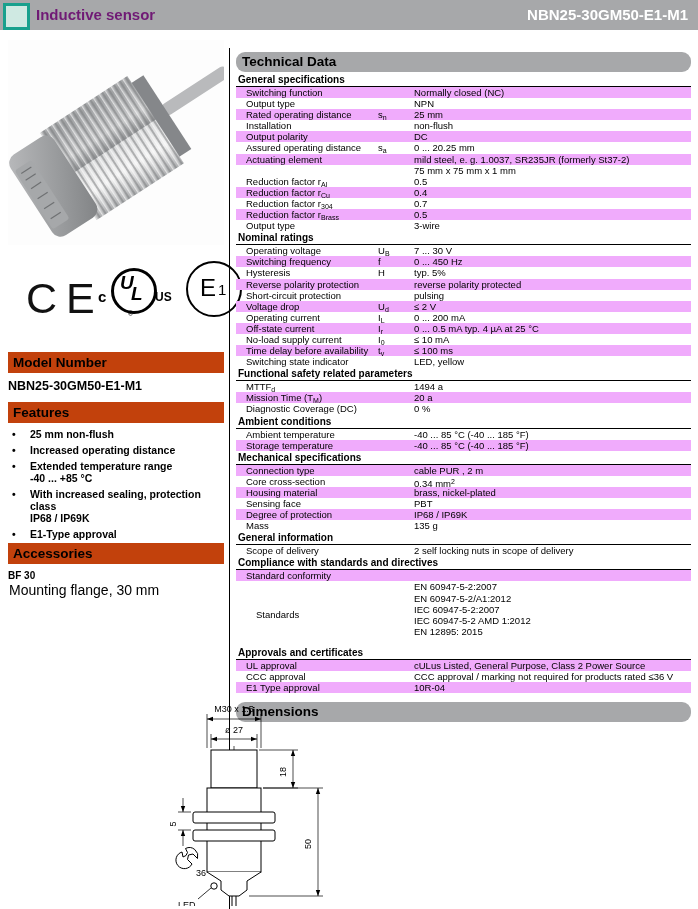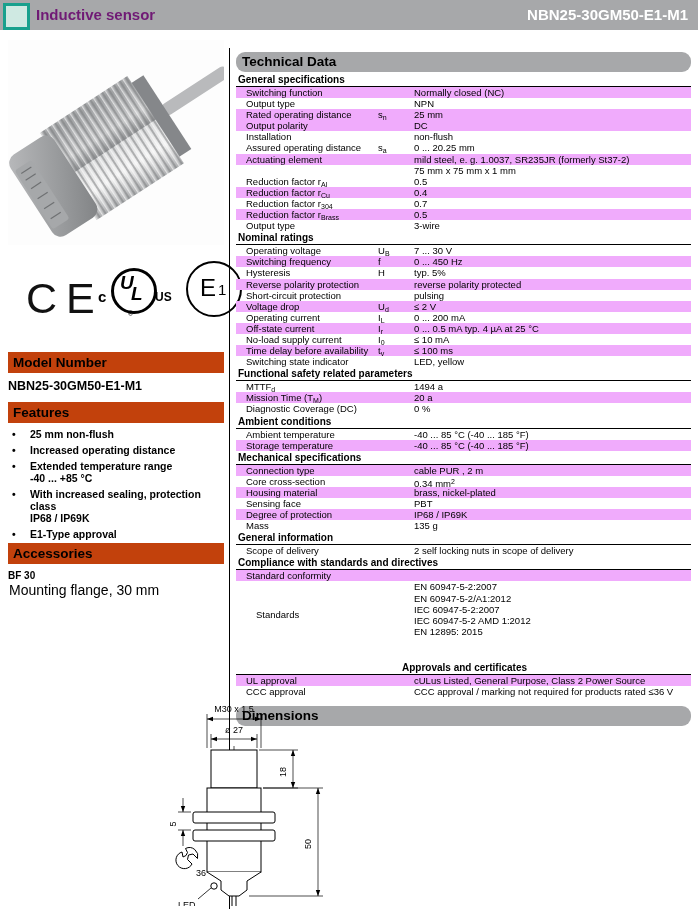--- a/index.html
+++ b/index.html
@@ -38,21 +38,21 @@
   .features-list li{position:relative;padding-left:22px;font-weight:bold;font-size:10.5px;line-height:12px;margin-bottom:4px;}
   .features-list li::before{content:"\2022";position:absolute;left:4px;top:0;}
   .acc-bar{top:513px;}
   .acc-name{position:absolute;left:0;top:540px;font-weight:bold;font-size:10px;}
   .acc-desc{position:absolute;left:1px;top:552px;font-size:14px;}
   
   .right-col{position:absolute;left:236px;top:52px;width:455px;}
   .sec-bar{height:20px;background:#a7a8aa;font-weight:bold;font-size:13.5px;line-height:20px;padding-left:6px;border-radius:9px;}
   .tech-body{margin-top:1px;}
   .t-sec{font-weight:bold;font-size:10px;height:13px;line-height:13px;border-bottom:1px solid #000;padding-left:2px;}
-  .t-sec.gap{margin-top:24px;text-align:center;}
+  .t-sec.gap{margin-top:9px;}
   .t-line{display:flex;height:11.1px;line-height:11.2px;font-size:9.5px;}
   .t-line.shade{background:#f0abfc;}
   .t-label{width:142px;padding-left:10px;box-sizing:border-box;white-space:nowrap;}
   .t-label.ind{padding-left:20px;margin-top:28px;}
   .t-sym{width:36px;}
   .t-val{flex:1;white-space:nowrap;}
   sub{font-size:7px;vertical-align:-2px;}
   sup{font-size:7px;vertical-align:3px;}
   .dim-bar{margin-top:9px;}
   .drawing{position:absolute;left:148px;top:700px;width:190px;height:206px;}
@@ -156,29 +156,29 @@
       <div class="t-line">
         <span class="t-label">Output type</span>
         <span class="t-sym"></span>
         <span class="t-val">NPN</span>
       </div>
       <div class="t-line shade">
         <span class="t-label">Rated operating distance</span>
         <span class="t-sym">s<sub>n</sub></span>
         <span class="t-val">25 mm</span>
       </div>
+      <div class="t-line">
+        <span class="t-label">Installation</span>
+        <span class="t-sym"></span>
+        <span class="t-val">non-flush</span>
+      </div>
       <div class="t-line shade">
         <span class="t-label">Output polarity</span>
         <span class="t-sym"></span>
         <span class="t-val">DC</span>
-      </div>
-      <div class="t-line">
-        <span class="t-label">Installation</span>
-        <span class="t-sym"></span>
-        <span class="t-val">non-flush</span>
       </div>
       <div class="t-line">
         <span class="t-label">Assured operating distance</span>
         <span class="t-sym">s<sub>a</sub></span>
         <span class="t-val">0 ... 20.25 mm</span>
       </div>
       <div class="t-line shade">
         <span class="t-label">Actuating element</span>
         <span class="t-sym"></span>
         <span class="t-val">mild steel, e. g. 1.0037, SR235JR (formerly St37-2)</span>
@@ -367,20 +367,25 @@
       <div class="t-sec gap">Approvals and certificates</div>
       <div class="t-line shade">
         <span class="t-label">UL approval</span>
         <span class="t-sym"></span>
         <span class="t-val">cULus Listed, General Purpose, Class 2 Power Source</span>
       </div>
       <div class="t-line">
         <span class="t-label">CCC approval</span>
         <span class="t-sym"></span>
         <span class="t-val">CCC approval / marking not required for products rated ≤36 V</span>
+      </div>
+      <div class="t-line shade">
+        <span class="t-label">E1 Type approval</span>
+        <span class="t-sym"></span>
+        <span class="t-val">10R-04</span>
       </div>
     </div>
   <div class="sec-bar dim-bar">Dimensions</div>
 </div>
 
 <div class="drawing">
   <svg viewBox="0 0 190 206">
     <g fill="none" stroke="#000" stroke-width="1">
 
       <line x1="86" y1="46" x2="86" y2="196" stroke-width="0.7" stroke-dasharray="9 3 2 3"></line>

